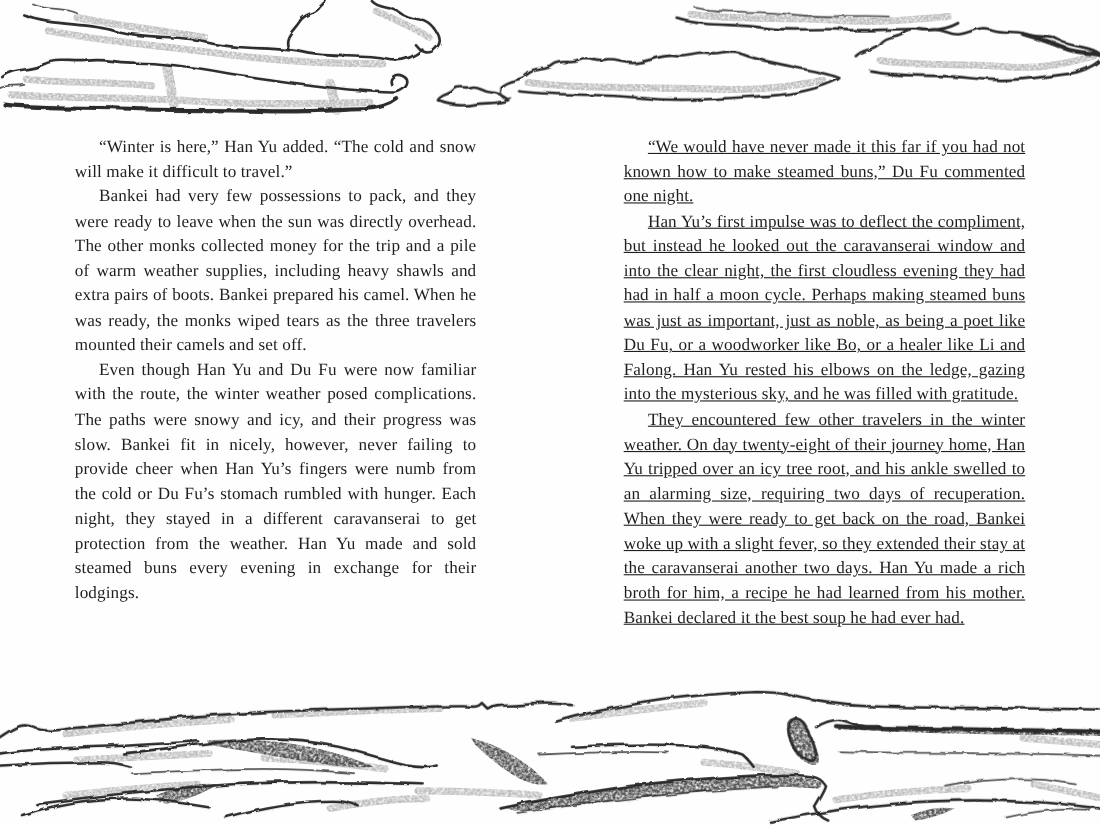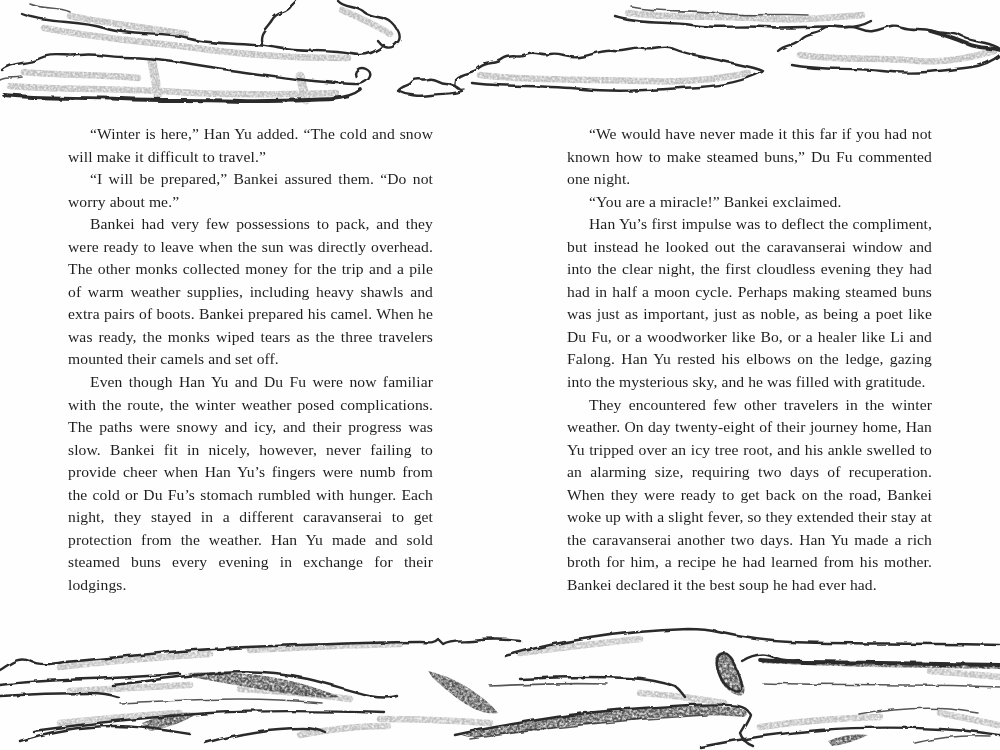--- a/index.html
+++ b/index.html
@@ -27,21 +27,21 @@
     position: absolute;
     top: 123px;
     width: 365px;
     color: #1e1e1e;
     font-size: 15.6px;
     line-height: 22.55px;
     text-align: justify;
     letter-spacing: 0.1px;
   }
   .col-left  { left: 68px; }
-  .col-right { left: 567px; }
+  .col-right { left: 567px; text-decoration: underline; }
   .col p {
     margin: 0;
     text-indent: 22px;
   }
 
   .ln {
     fill: none;
     stroke: #2a2a2a;
     stroke-width: 2.4;
     stroke-linecap: round;
@@ -118,28 +118,26 @@
       <path class="th" d="M632,7 C660,13 688,9 718,13 C748,17 778,13 808,15"></path>
 
       <path d="M778,51 C786,43 794,47 800,39 C806,31 816,35 822,29 C830,23 838,29 846,27 C858,25 863,33 873,31 C885,29 891,23 901,27 C913,31 921,27 933,31 C945,35 953,31 963,37 C975,43 985,41 997,47 L1000,49"></path>
       <path d="M792,65 C822,71 852,67 882,71 C912,75 942,71 972,67 C986,65 995,59 1000,55"></path>
       <path class="hv" d="M930,31 C944,35 956,39 968,44 C980,49 990,47 1000,50"></path>
     </g>
   </svg>
 
   <div class="col col-left">
     <p>“Winter is here,” Han Yu added. “The cold and snow will make it difficult to travel.”</p>
-    <p>“I will be prepared,” Bankei assured them. “Do not worry about me.”</p>
     <p>Bankei had very few possessions to pack, and they were ready to leave when the sun was directly overhead. The other monks collected money for the trip and a pile of warm weather supplies, including heavy shawls and extra pairs of boots. Bankei prepared his camel. When he was ready, the monks wiped tears as the three travelers mounted their camels and set off.</p>
     <p>Even though Han Yu and Du Fu were now familiar with the route, the winter weather posed complications. The paths were snowy and icy, and their progress was slow. Bankei fit in nicely, however, never failing to provide cheer when Han Yu’s fingers were numb from the cold or Du Fu’s stomach rumbled with hunger. Each night, they stayed in a different caravanserai to get protection from the weather. Han Yu made and sold steamed buns every evening in exchange for their lodgings.</p>
   </div>
 
   <div class="col col-right">
     <p>“We would have never made it this far if you had not known how to make steamed buns,” Du Fu commented one night.</p>
-    <p>“You are a miracle!” Bankei exclaimed.</p>
     <p>Han Yu’s first impulse was to deflect the compliment, but instead he looked out the caravanserai window and into the clear night, the first cloudless evening they had had in half a moon cycle. Perhaps making steamed buns was just as important, just as noble, as being a poet like Du Fu, or a woodworker like Bo, or a healer like Li and Falong. Han Yu rested his elbows on the ledge, gazing into the mysterious sky, and he was filled with gratitude.</p>
     <p>They encountered few other travelers in the winter weather. On day twenty-eight of their journey home, Han Yu tripped over an icy tree root, and his ankle swelled to an alarming size, requiring two days of recuperation. When they were ready to get back on the road, Bankei woke up with a slight fever, so they extended their stay at the caravanserai another two days. Han Yu made a rich broth for him, a recipe he had learned from his mother. Bankei declared it the best soup he had ever had.</p>
   </div>
 
   <svg class="illustration hills" width="1000" height="127" viewBox="0 0 1000 127" xmlns="http://www.w3.org/2000/svg">
     <defs>
       <filter id="rough2" x="-15%" y="-40%" width="130%" height="180%">
         <feTurbulence type="fractalNoise" baseFrequency="0.05" numOctaves="4" seed="11" result="n"></feTurbulence>
         <feDisplacementMap in="SourceGraphic" in2="n" scale="4.5"></feDisplacementMap>
       </filter>

